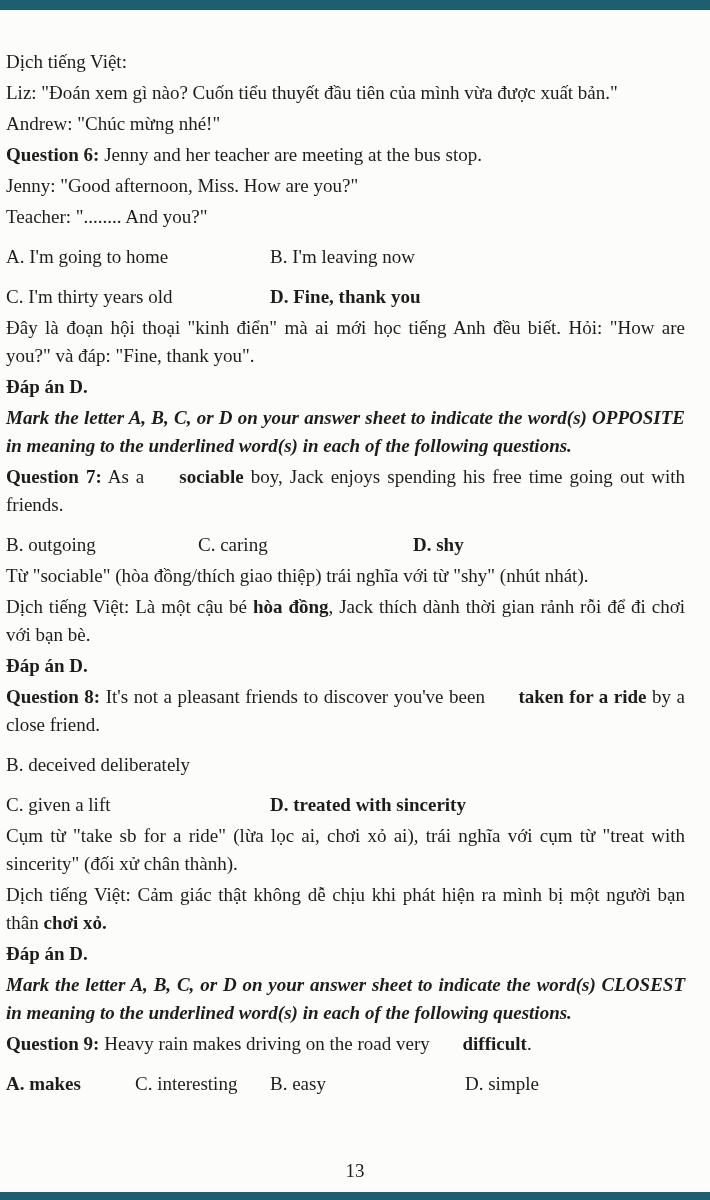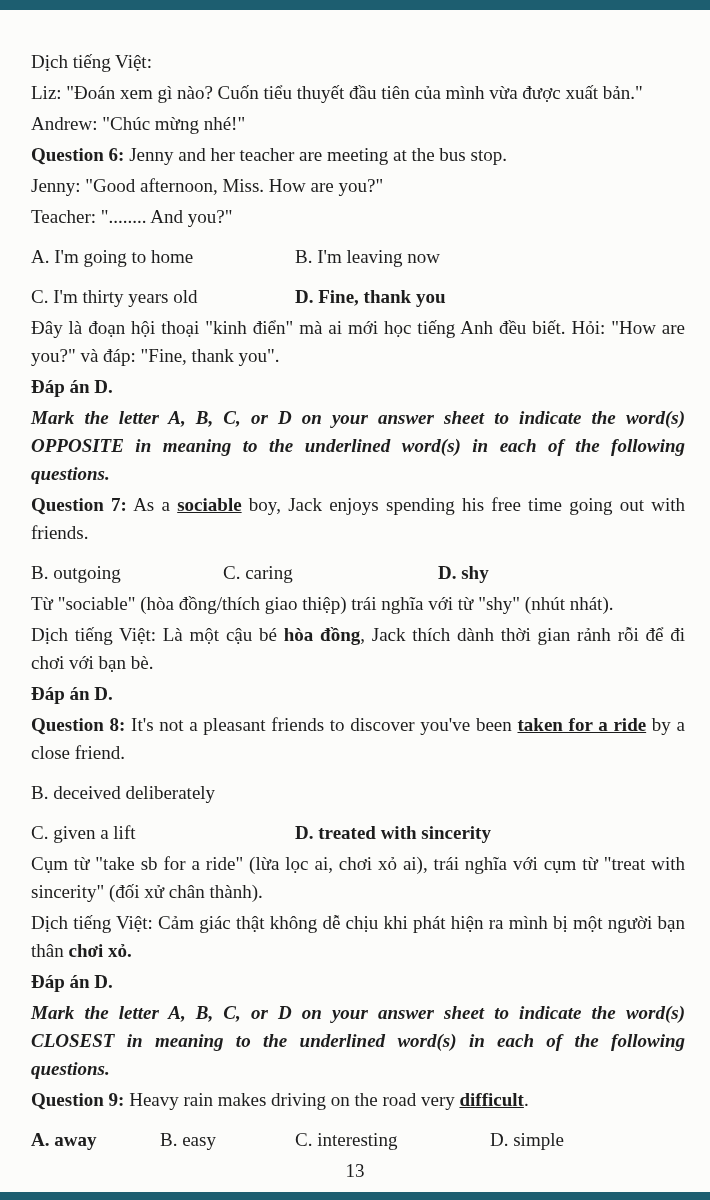--- a/index.html
+++ b/index.html
@@ -7,27 +7,27 @@
     width:710px;height:1200px;
     background:#fcfcfa;
     font-family:"Liberation Serif", serif;
     color:#1d1d1d;
     position:relative;
     overflow:hidden;
   }
   .bar{position:absolute;left:0;width:100%;}
   .bar.top{top:0;height:10px;}
   .bar.bottom{bottom:0;height:8px;}
-  .content{position:absolute;top:48px;left:31px;right:25px;}
+  .content{position:absolute;top:48px;left:6px;right:25px;}
   p.para{margin:0 0 3px 0;font-size:19px;line-height:28px;text-align:justify;}
   .opt-row{display:flex;font-size:19px;line-height:28px;margin:12px 0 3px 0;}
   .opt{flex:0 0 auto;white-space:nowrap;}
   .b{font-weight:bold;}
   .i{font-style:italic;}
-  .u{text-decoration:underline;}
+  .u{margin-left:28px;}
   .two-col .opt:nth-child(1){width:264px;}
   .q7 .opt:nth-child(1){width:192px;}
   .q7 .opt:nth-child(2){width:215px;}
   .q7 .opt:nth-child(3){width:140px;}
   .q9 .opt:nth-child(1){width:129px;}
   .q9 .opt:nth-child(2){width:135px;}
   .q9 .opt:nth-child(3){width:195px;}
   .page-number{position:absolute;bottom:18px;left:0;width:100%;text-align:center;font-size:19px;color:#1d1d1d;margin-top:8px;}
 </style>
 </head>
@@ -69,22 +69,22 @@
     <div class="opt-row two-col">
       <span class="opt">C. given a lift</span>
       <span class="opt b">D. treated with sincerity</span>
     </div>
     <p class="para"><span>Cụm từ "take sb for a ride" (lừa lọc ai, chơi xỏ ai), trái nghĩa với cụm từ "treat with sincerity" (đối xử chân thành).</span></p>
     <p class="para"><span>Dịch tiếng Việt: Cảm giác thật không dễ chịu khi phát hiện ra mình bị một người bạn thân </span><span class="b">chơi xỏ.</span></p>
     <p class="para"><span class="b">Đáp án D.</span></p>
     <p class="para"><span class="b i">Mark the letter A, B, C, or D on your answer sheet to indicate the word(s) CLOSEST in meaning to the underlined word(s) in each of the following questions.</span></p>
     <p class="para"><span class="b">Question 9:</span><span> Heavy rain makes driving on the road very </span><span class="b u">difficult</span><span>.</span></p>
     <div class="opt-row q9">
-      <span class="opt b">A. away</span>
+      <span class="opt b">A. makes</span>
+      <span class="opt">C. interesting</span>
       <span class="opt">B. easy</span>
-      <span class="opt">C. interesting</span>
       <span class="opt">D. simple</span>
     </div>
   </div>
 
 <div class="page-number">13</div>
 
 <div class="bar bottom" style="background: rgb(29, 94, 112);"></div>
 
 </body></html>

